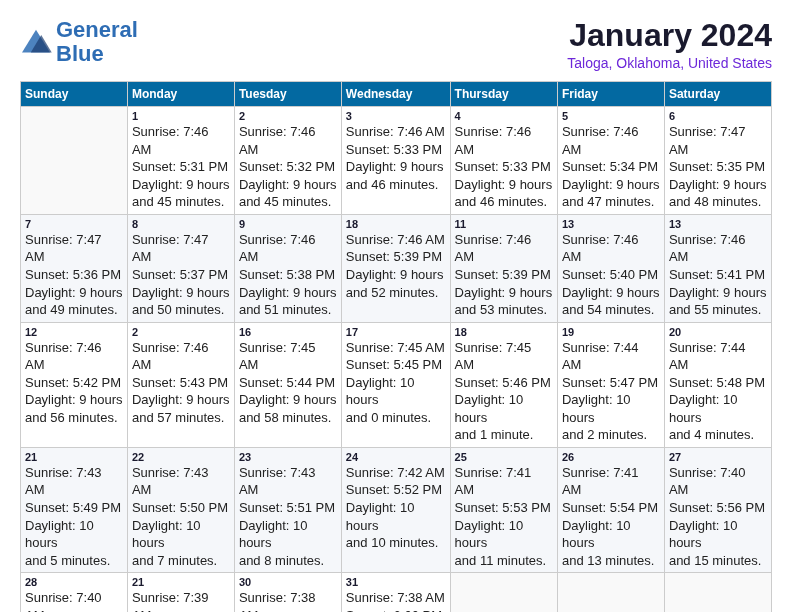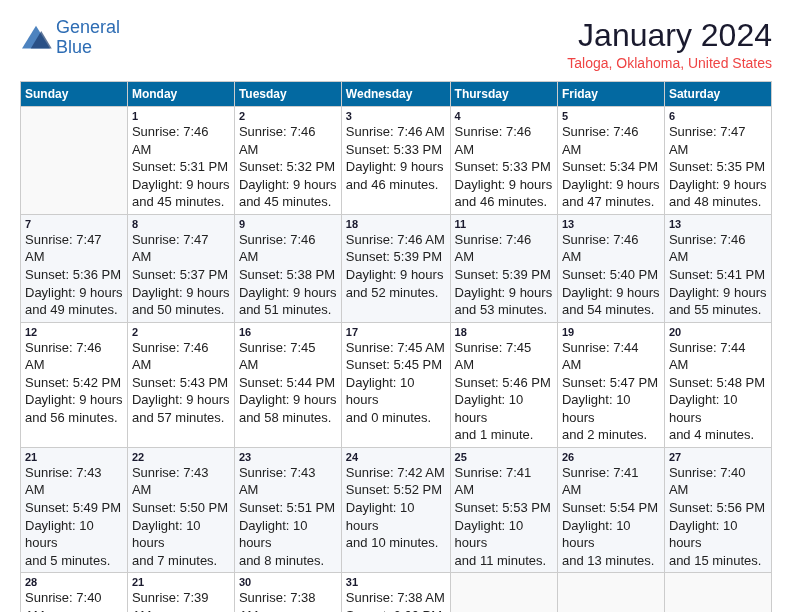--- a/index.html
+++ b/index.html
@@ -20,44 +20,44 @@
       justify-content: space-between;
       align-items: flex-start;
       margin-bottom: 10px;
     }
     .logo {
       display: flex;
       align-items: center;
       gap: 4px;
     }
     .logo-text {
-      font-size: 18px;
-      font-weight: normal;
+      font-size: 22px;
+      font-weight: bold;
       color: #1a1a2e;
       line-height: 1.1;
     }
     .logo-text span {
       color: #2e6db4;
     }
     .logo-icon {
       width: 32px;
       height: 28px;
     }
     .title-block {
       text-align: right;
     }
     .main-title {
       font-size: 32px;
-      font-weight: normal;
+      font-weight: bold;
       color: #1a1a2e;
       line-height: 1.1;
     }
     .subtitle {
       font-size: 14px;
-      color: #ef4444;
+      color: #6d28d9;
       margin-top: 2px;
     }
     .calendar {
       width: 100%;
       border-collapse: collapse;
       font-size: 10.5px;
     }
     .calendar thead tr th {
       background-color: #0369a1;
       color: #fff;

